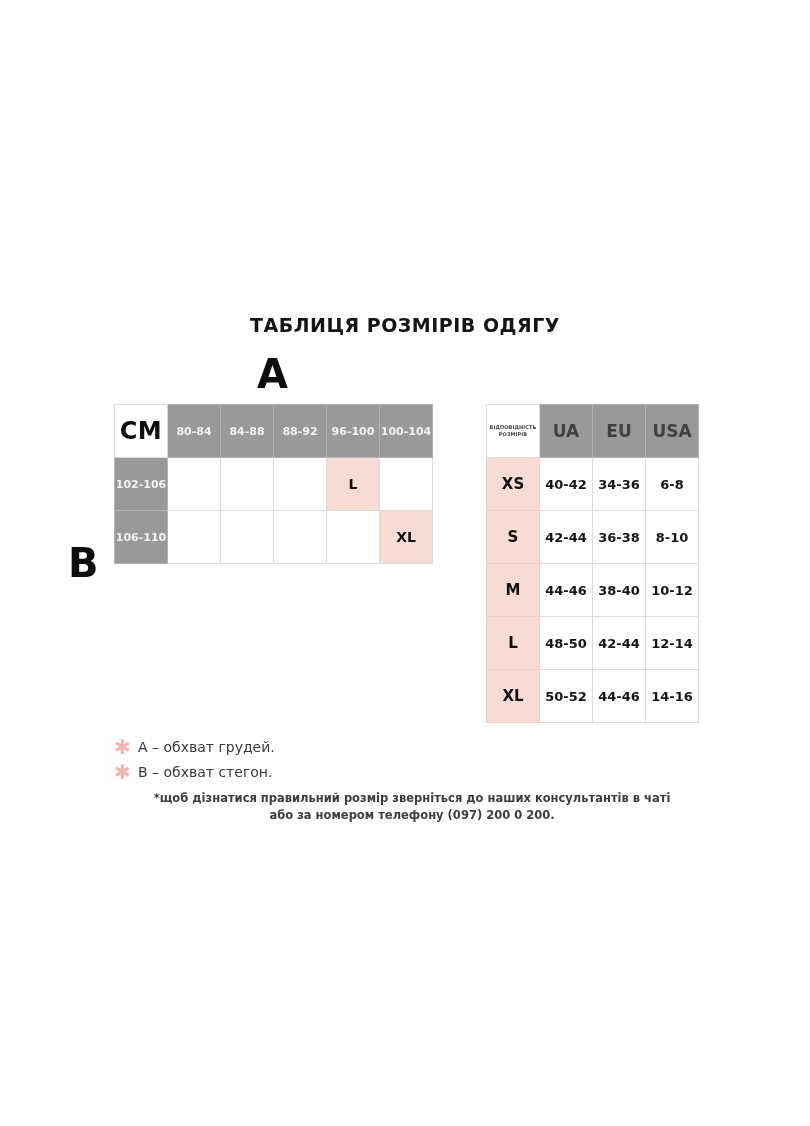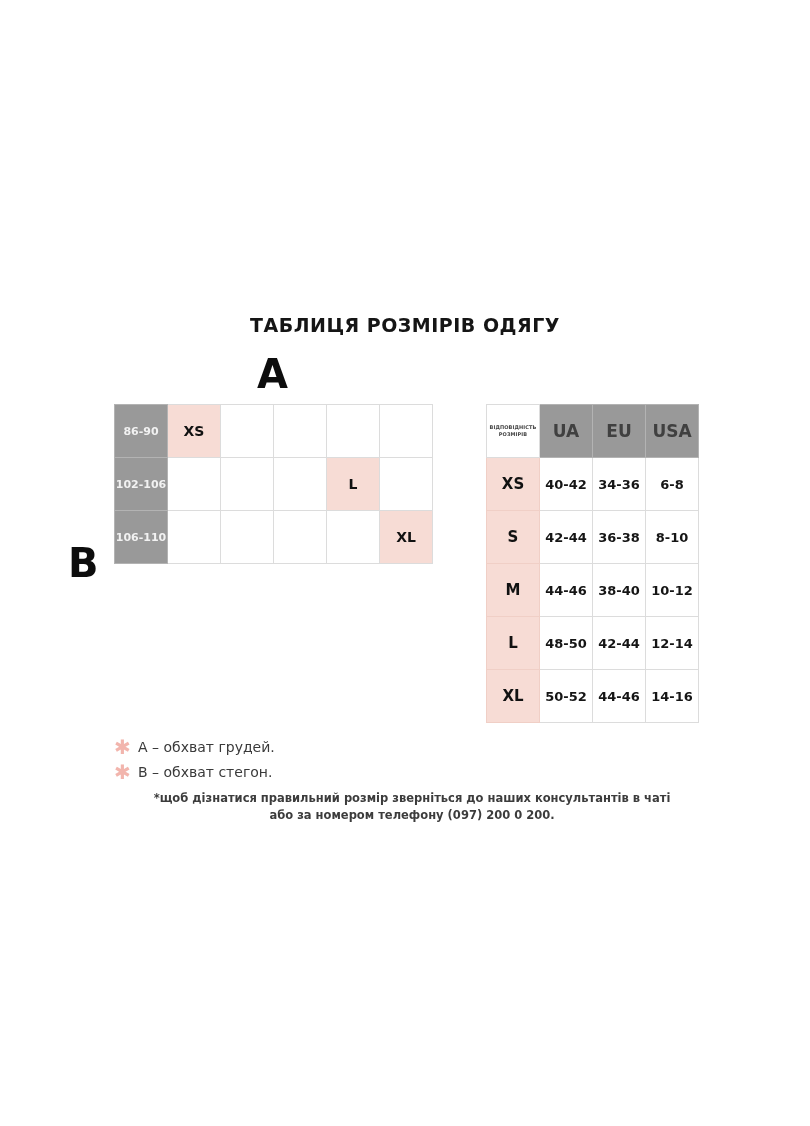--- a/index.html
+++ b/index.html
@@ -46,27 +46,27 @@
 </head>
 <body>
 
 <div class="title">ТАБЛИЦЯ РОЗМІРІВ ОДЯГУ</div>
 
 <div class="axis-letter axis-a">A</div>
 <div class="axis-letter axis-b">B</div>
 
 <table class="grid left-table">
   <tbody>
-  <tr>
-    <td class="rowhead">86-90</td>
-    <td class="hl">XS</td>
-    <td></td>
-    <td></td>
-    <td></td>
-    <td></td>
+      <tr>
+    <td class="corner">CM</td>
+    <td class="head">80-84</td>
+    <td class="head">84-88</td>
+    <td class="head">88-92</td>
+    <td class="head">96-100</td>
+    <td class="head">100-104</td>
   </tr>
   <tr>
     <td class="rowhead">102-106</td>
     <td></td>
     <td></td>
     <td></td>
     <td class="hl">L</td>
     <td></td>
   </tr>
   <tr>

